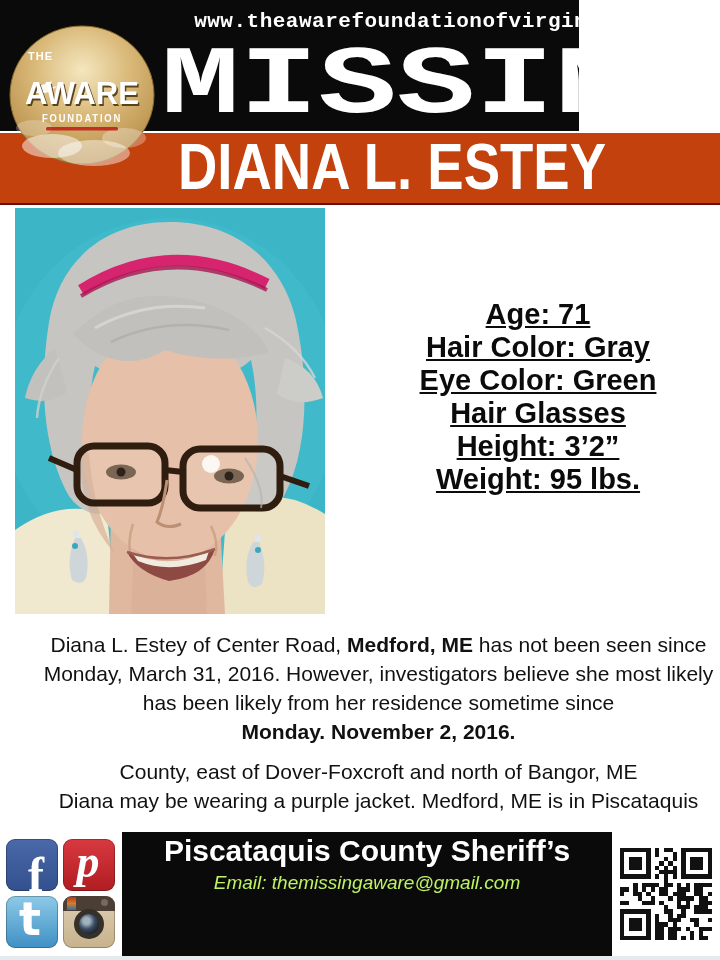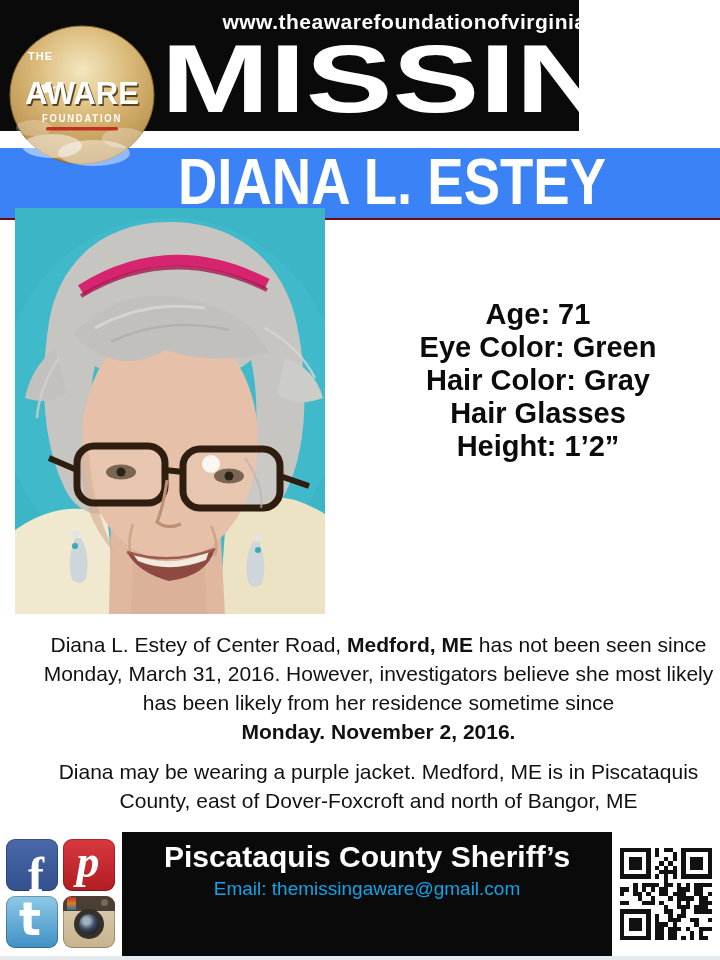--- a/index.html
+++ b/index.html
@@ -1,37 +1,37 @@
 <!DOCTYPE html>
 <html><head>
 <meta charset="utf-8">
 <style>
   html,body{margin:0;padding:0;background:#ffffff;}
   .poster{position:relative;width:720px;height:960px;background:#ffffff;overflow:hidden;
           font-family:"Liberation Sans",sans-serif;}
 
   
-  .top-bar{position:absolute;left:0;top:0;width:579px;height:131px;background:#0a0a0a;}
+  .top-bar{position:absolute;left:0;top:0;width:579px;height:131px;background:#0a0a0a;font-family:Liberation Mono, monospace;}
   .site-url{position:absolute;left:150px;top:10px;width:560px;text-align:center;
             color:#ffffff;font-size:21px;font-weight:600;letter-spacing:.5px;cursor:pointer;}
   .missing-svg{position:absolute;left:156px;top:32px;}
 
   
   .logo-svg{position:absolute;left:6px;top:24px;z-index:5;}
 
   
-  .name-banner{position:absolute;left:0;top:148px;width:720px;height:72px;background:#3b82f6;
+  .name-banner{position:absolute;left:0;top:133px;width:720px;height:72px;background:#c2410c;
                border-bottom:2px solid #6e0b0b;box-sizing:border-box;}
 
   
   .photo-svg{position:absolute;left:15px;top:208px;}
 
   
   .details{position:absolute;left:362px;top:298px;width:352px;text-align:center;
-           font-weight:bold;color:#0b0b0b;font-size:29px;line-height:33px;}
+           font-weight:bold;color:#0b0b0b;font-size:29px;line-height:33px;text-decoration:underline;}
 
   
   .para{position:absolute;left:0;width:720px;text-align:center;color:#111;
         font-size:21px;line-height:29px;}
   .para .ln{white-space:nowrap;padding-left:37px;}
   .para .b{font-weight:bold;}
   .p1{top:630px;}
   .p2{top:757px;}
 
   
@@ -55,23 +55,23 @@
   .ig{background:linear-gradient(#ddd0b6,#c7b28b);position:relative;}
   .ig-top{position:absolute;top:0;left:0;right:0;height:15px;background:#4b3f35;}
   .ig-rainbow{position:absolute;top:1px;left:4px;width:9px;height:13px;
               background:linear-gradient(#b93226,#d77f23,#2d6fa8);}
   .ig-dot{position:absolute;top:3px;right:7px;width:7px;height:7px;border-radius:50%;background:#756a5c;}
   .ig-lens{position:absolute;top:13px;left:11px;width:30px;height:30px;border-radius:50%;
            border:5px solid #35302a;box-sizing:border-box;
            background:radial-gradient(circle at 38% 35%,#9fb3bd 0 18%,#3c4c63 45%,#14181c 85%);}
 
   .contact{position:absolute;left:122px;top:0;width:490px;height:124px;text-align:center;
-           color:#ffffff;padding-top:6px;box-sizing:border-box;}
+           color:#ffffff;padding-top:0;box-sizing:border-box;}
   .contact .l1,.contact .l2{font-size:30px;font-weight:bold;line-height:37px;white-space:nowrap;}
-  .contact .l3{font-size:19px;color:#0ea5e9;margin-top:3px;}
+  .contact .l3{font-size:19px;color:#bef264;margin-top:3px;font-style:italic;}
 
   .qr-panel{position:absolute;right:0;top:0;width:108px;height:124px;background:#ffffff;
             display:flex;align-items:center;justify-content:center;}
   .qr-svg{shape-rendering:crispEdges;}
 </style>
 </head>
 <body>
 
 <div class="poster">
 
@@ -165,38 +165,39 @@
     <path d="M244,334 q9,22 3,42 q-9,7 -14,-2 q-5,-22 5,-40 Z" fill="#ccd5da" opacity="0.95"></path>
     <circle cx="243" cy="342" r="3" fill="#3aa8b8"></circle>
 
     <path d="M250,120 Q285,140 300,170" stroke="#d6d6d2" stroke-width="2.5" fill="none" opacity="0.8"></path>
     <path d="M44,150 Q24,180 22,210" stroke="#d0d0cc" stroke-width="2.5" fill="none" opacity="0.8"></path>
     <path d="M230,250 Q250,280 246,300" stroke="#b4b4b0" stroke-width="2" fill="none" opacity="0.7"></path>
   </svg>
 
   <div class="details">
     <div>Age: 71</div>
+    <div>Hair Color: Gray</div>
     <div>Eye Color: Green</div>
-    <div>Hair Color: Gray</div>
     <div>Hair Glasses</div>
-    <div>Height: 1’2”</div>
+    <div>Height: 3’2”</div>
+    <div>Weight: 95 lbs.</div>
   </div>
 
   <div class="para p1">
     <div class="ln">
       <span>Diana L. Estey of Center Road, </span><span class="b">Medford, ME</span><span> has not been seen since</span>
     </div>
     <div class="ln">Monday, March 31, 2016. However, investigators believe she most likely</div>
     <div class="ln">has been likely from her residence sometime since</div>
     <div class="ln b">Monday. November 2, 2016.</div>
   </div>
 
   <div class="para p2">
+    <div class="ln">County, east of Dover-Foxcroft and north of Bangor, ME</div>
     <div class="ln">Diana may be wearing a purple jacket. Medford, ME is in Piscataquis</div>
-    <div class="ln">County, east of Dover-Foxcroft and north of Bangor, ME</div>
   </div>
 
   <div class="footer">
     <div class="social-panel">
       <div class="icon fb">
         <span class="g">f</span>
       </div>
       <div class="icon pin">
         <span class="g">p</span>
       </div>

